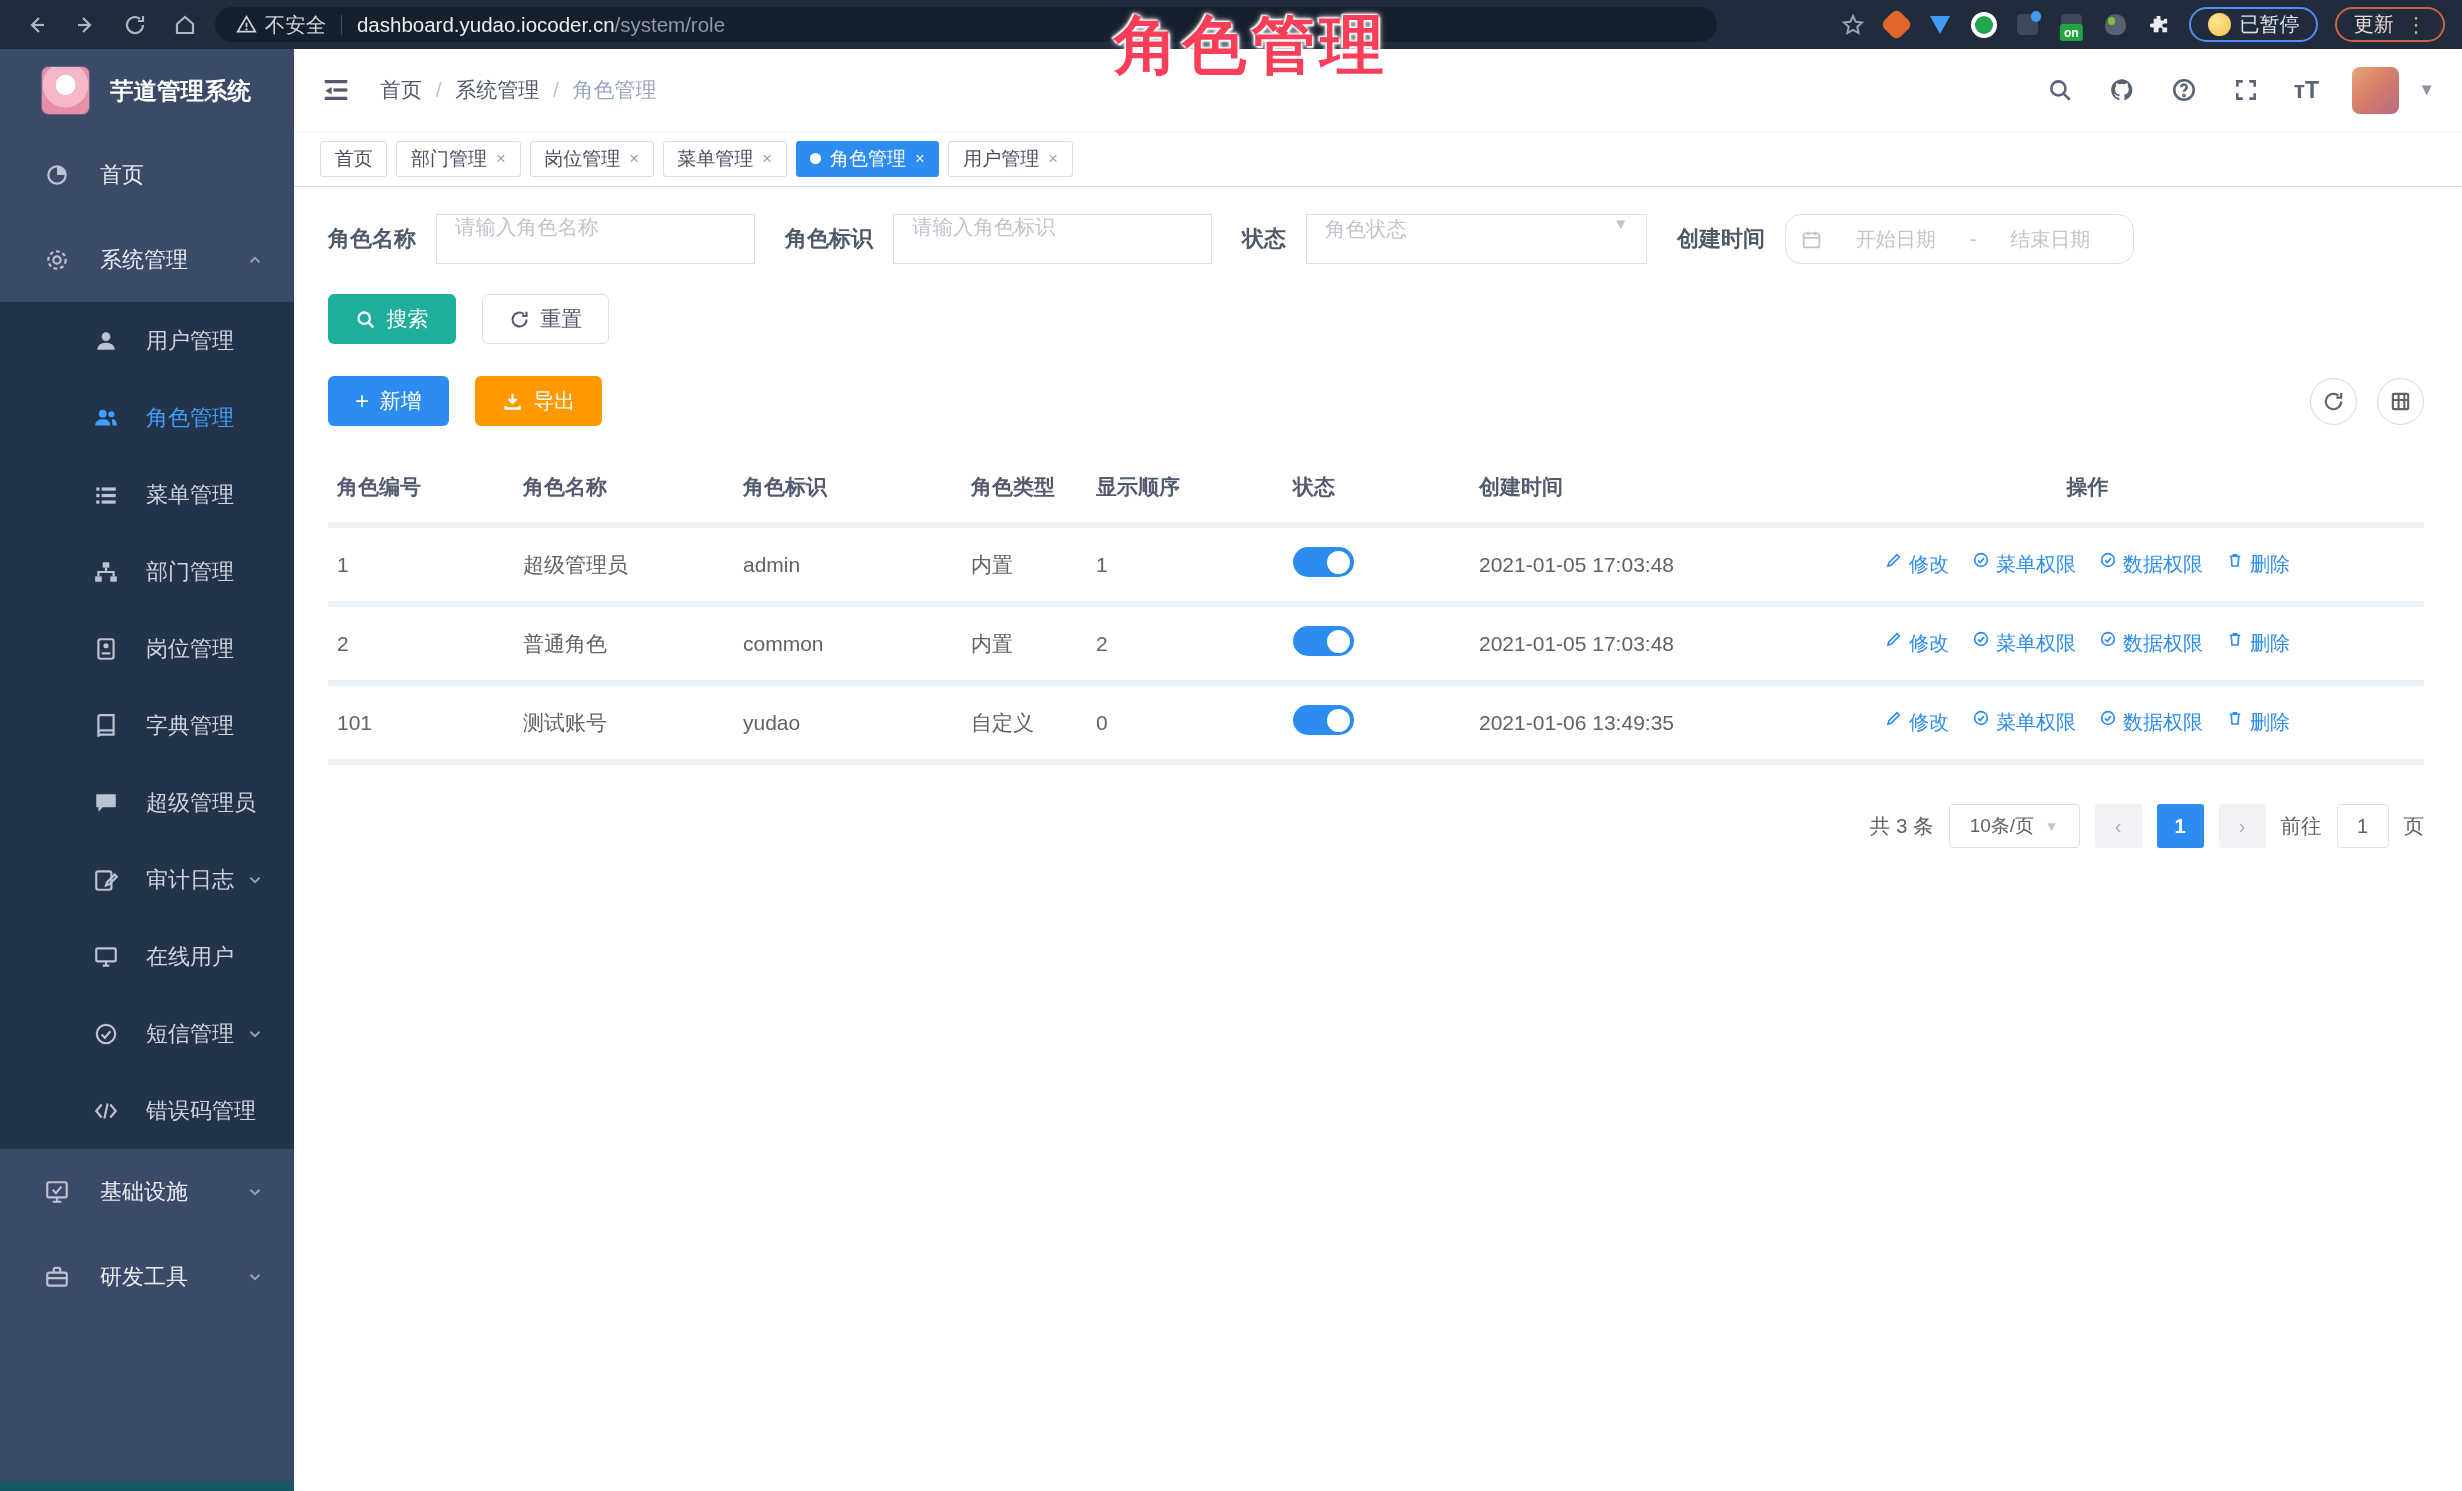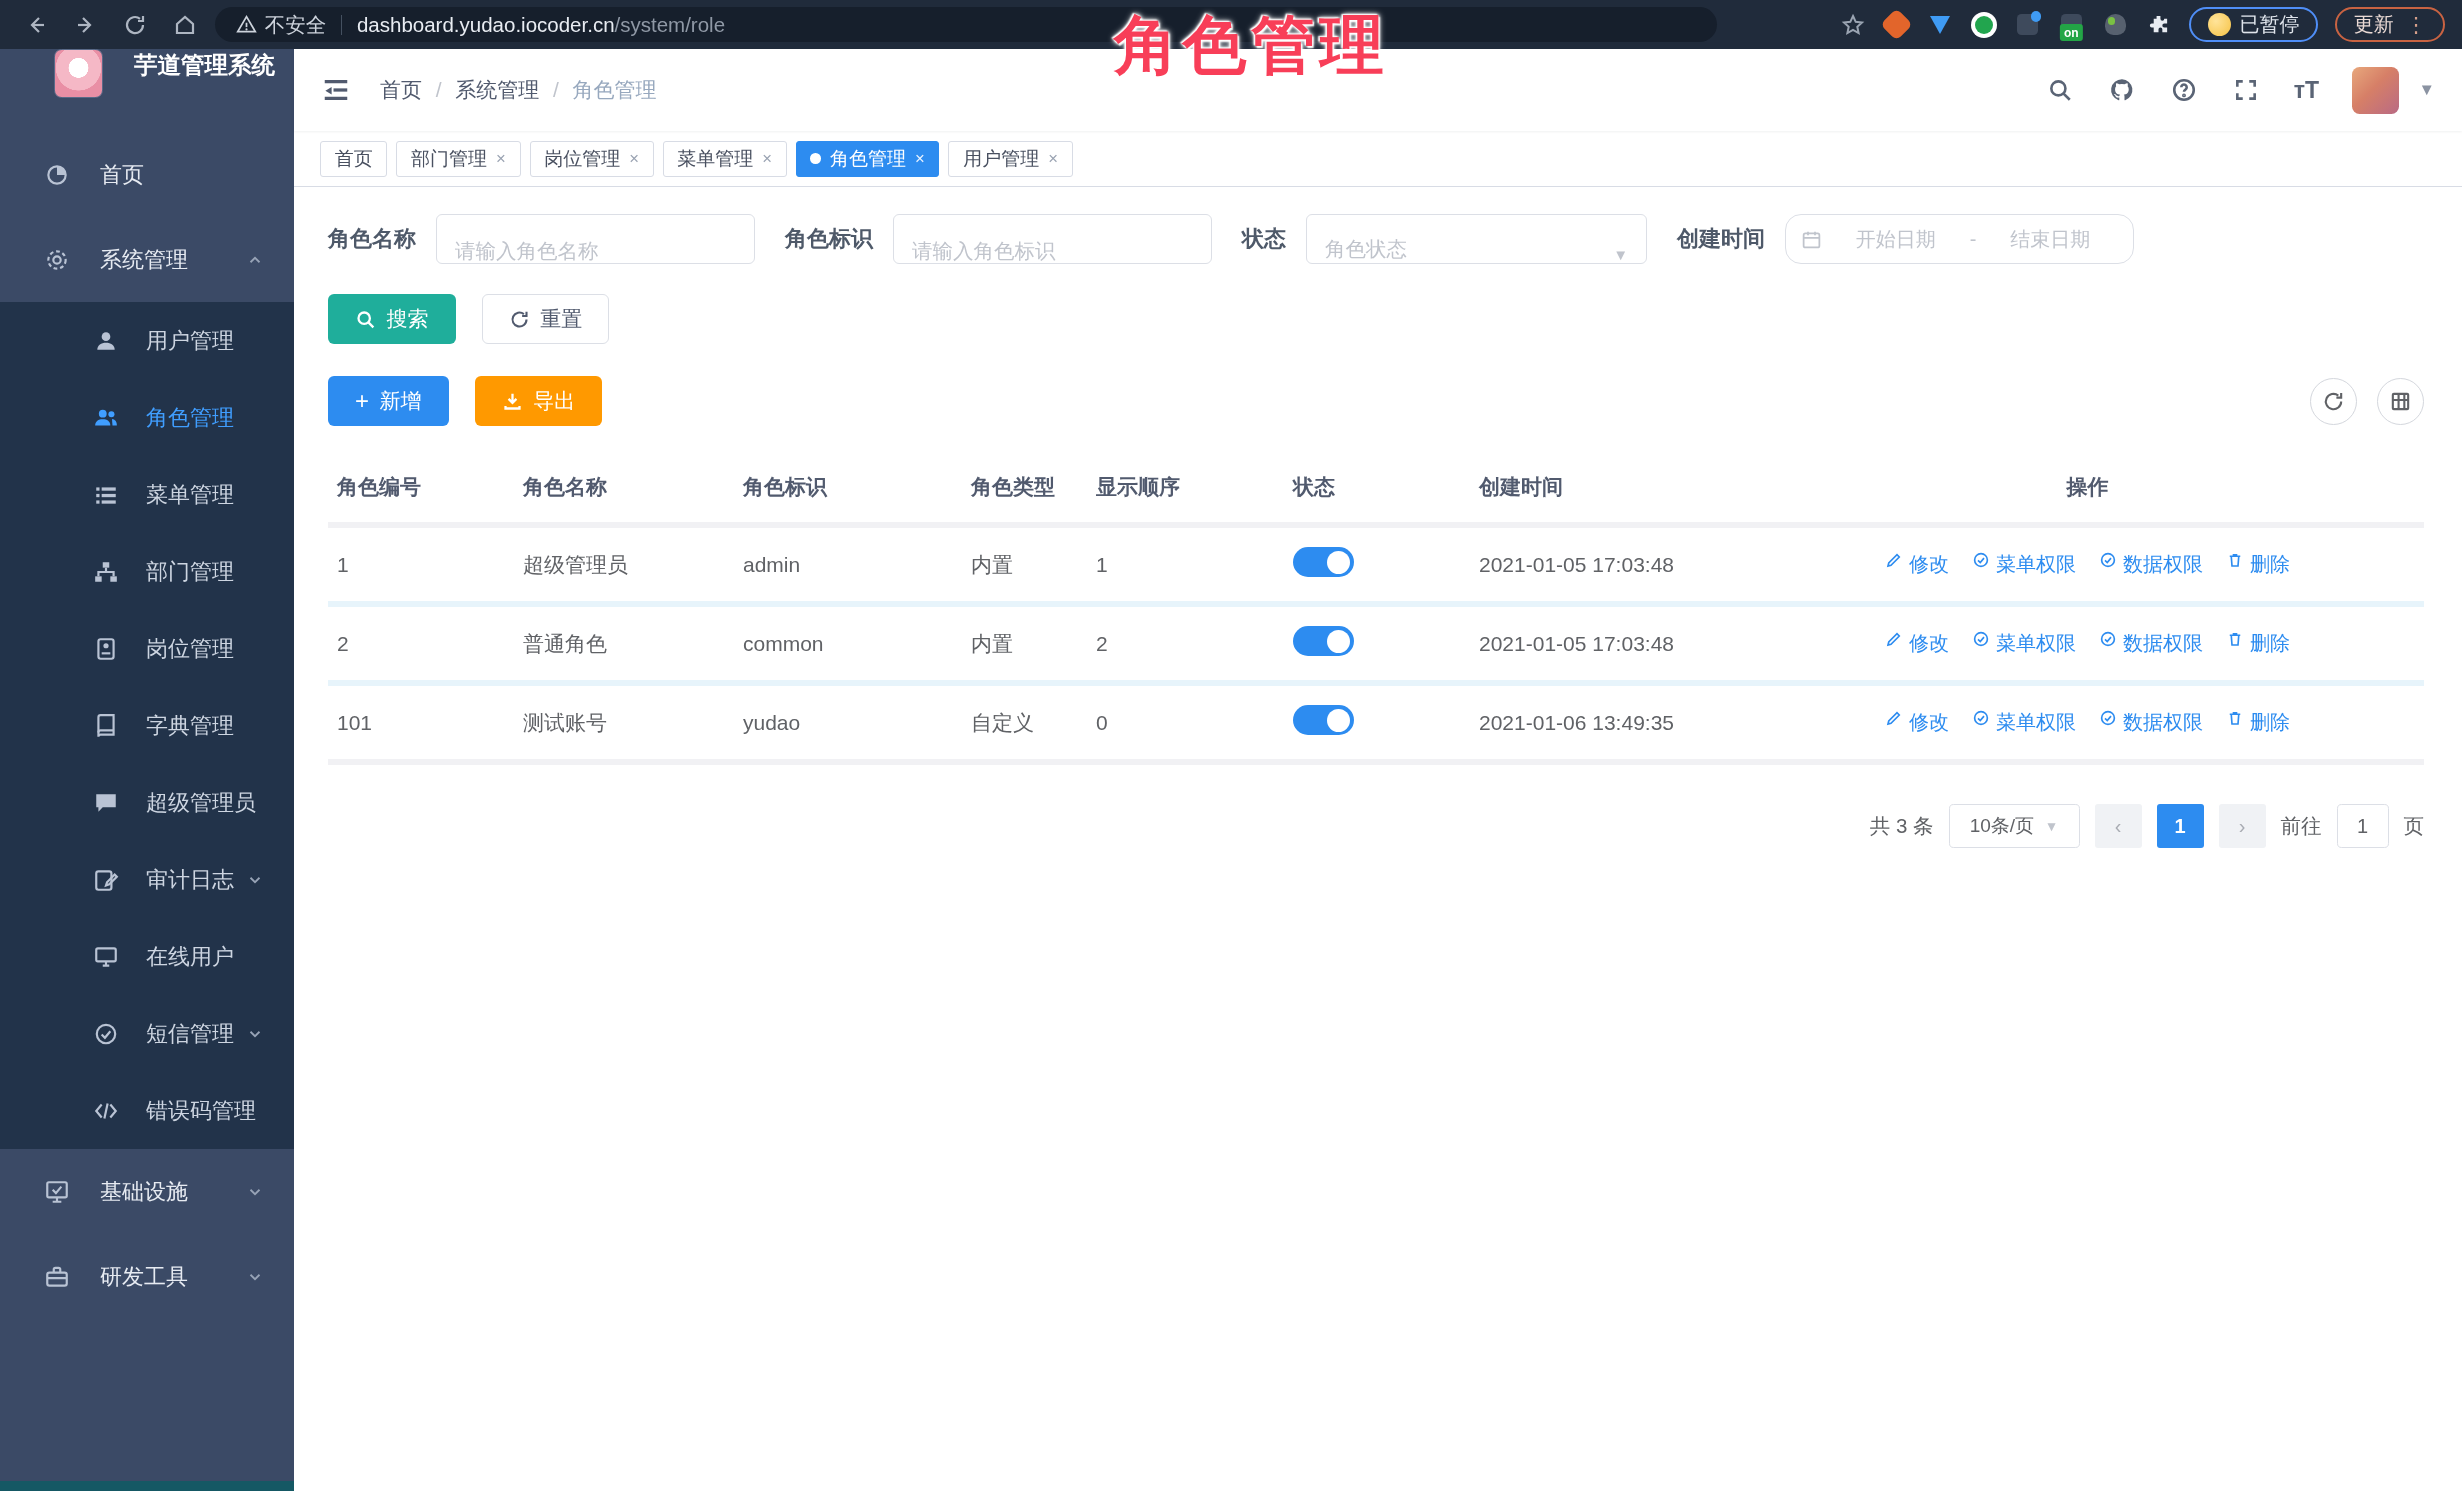--- a/index.html
+++ b/index.html
@@ -42,21 +42,21 @@
     background:radial-gradient(circle at 35% 35%, #ffe49a, #f6c244); position:relative; }
   .kebab { color:#d7a08b; font-size:21px; letter-spacing:0; }
 
   
   .red-note { position:absolute; left:1114px; top:1.5px; z-index:50; font-size:64px; font-weight:bold;
     color:#f83e58; letter-spacing:4.6px;
     text-shadow:0 0 2.3px #fff,0 0 4.6px #fff,0 0 7.6px #fff,1.5px 1.5px 1.5px #fff,-1.5px -1.5px 1.5px #fff; }
 
   
   .sidebar { position:absolute; top:49px; left:0; width:294px; height:1443px; background:#3b4a66; }
-  .logo-row { height:83px; display:flex; align-items:flex-start; padding-left:54px;gap:11px; }
+  .logo-row { height:83px; display:flex; align-items:center; padding-left:41px; }
   .logo-img { width:49px; height:49px; border-radius:7.6px;
     background:radial-gradient(circle at 50% 38%, #fff 0 26%, #f5b8c6 27% 60%, #e98fa5 61%);
     border:1.5px solid #5a6a88; }
   .logo-title { color:#fff; font-size:23.5px; font-weight:bold; margin-left:20px; }
   .mi { display:flex; align-items:center; color:#e7ebf2; font-size:22px; cursor:pointer; }
   .mi.top { height:85px; padding:0 30px 0 44px; }
   .mi.sub { height:77px; padding:0 30px 0 93px; color:#cdd5e1; }
   .submenu { background:#22334a; }
   .mi .ic { width:26px; height:26px; flex:0 0 auto; margin-right:30px; }
   .mi.sub .ic { margin-right:27px; }
@@ -96,22 +96,22 @@
   .tab.active { background:#2d8cf0; border-color:#2d8cf0; color:#fff; }
   .tab.active .x { color:#e8f2ff; }
   .tab-dot { width:10.6px; height:10.6px; background:#fff; border-radius:50%; }
 
   .content { padding:27px 38px 0 34px; }
 
   
   .form-row { display:flex; align-items:center; }
   .f-label { font-size:22px; font-weight:bold; color:#4e5969; margin-right:20px; white-space:nowrap; }
   .f-label + .f-label,.gap { margin-left:30px; }
-  .inp { height:50px; border:0.8px solid #dcdfe6; border-radius:6px; background:#fff;
-    display:flex; align-items:flex-end; padding:0 18px; }
+  .inp { height:50px; border:0.8px solid #dcdfe6; border-radius:0; background:#fff;
+    display:flex; align-items:flex-start; padding:0 18px; }
   .inp input { border:none; outline:none; width:100%; font-size:20.5px; color:#606266;
     font-family:inherit; background:transparent; }
   .inp input::placeholder { color:#c0c4cc; }
   .w420 { width:319px; } .w450 { width:341px; }
   .sel { justify-content:space-between; }
   .sel .ph { color:#c0c4cc; font-size:20.5px; }
   .sel .dn { color:#c0c4cc; font-size:15px; }
   .daterange { width:349px; height:50px; border:0.8px solid #dcdfe6; border-radius:16px;
     display:flex; align-items:center; padding:0 15px; gap:6px; }
   .daterange .cal { width:21px; height:21px; stroke:#c0c4cc; fill:none; stroke-width:2; }

